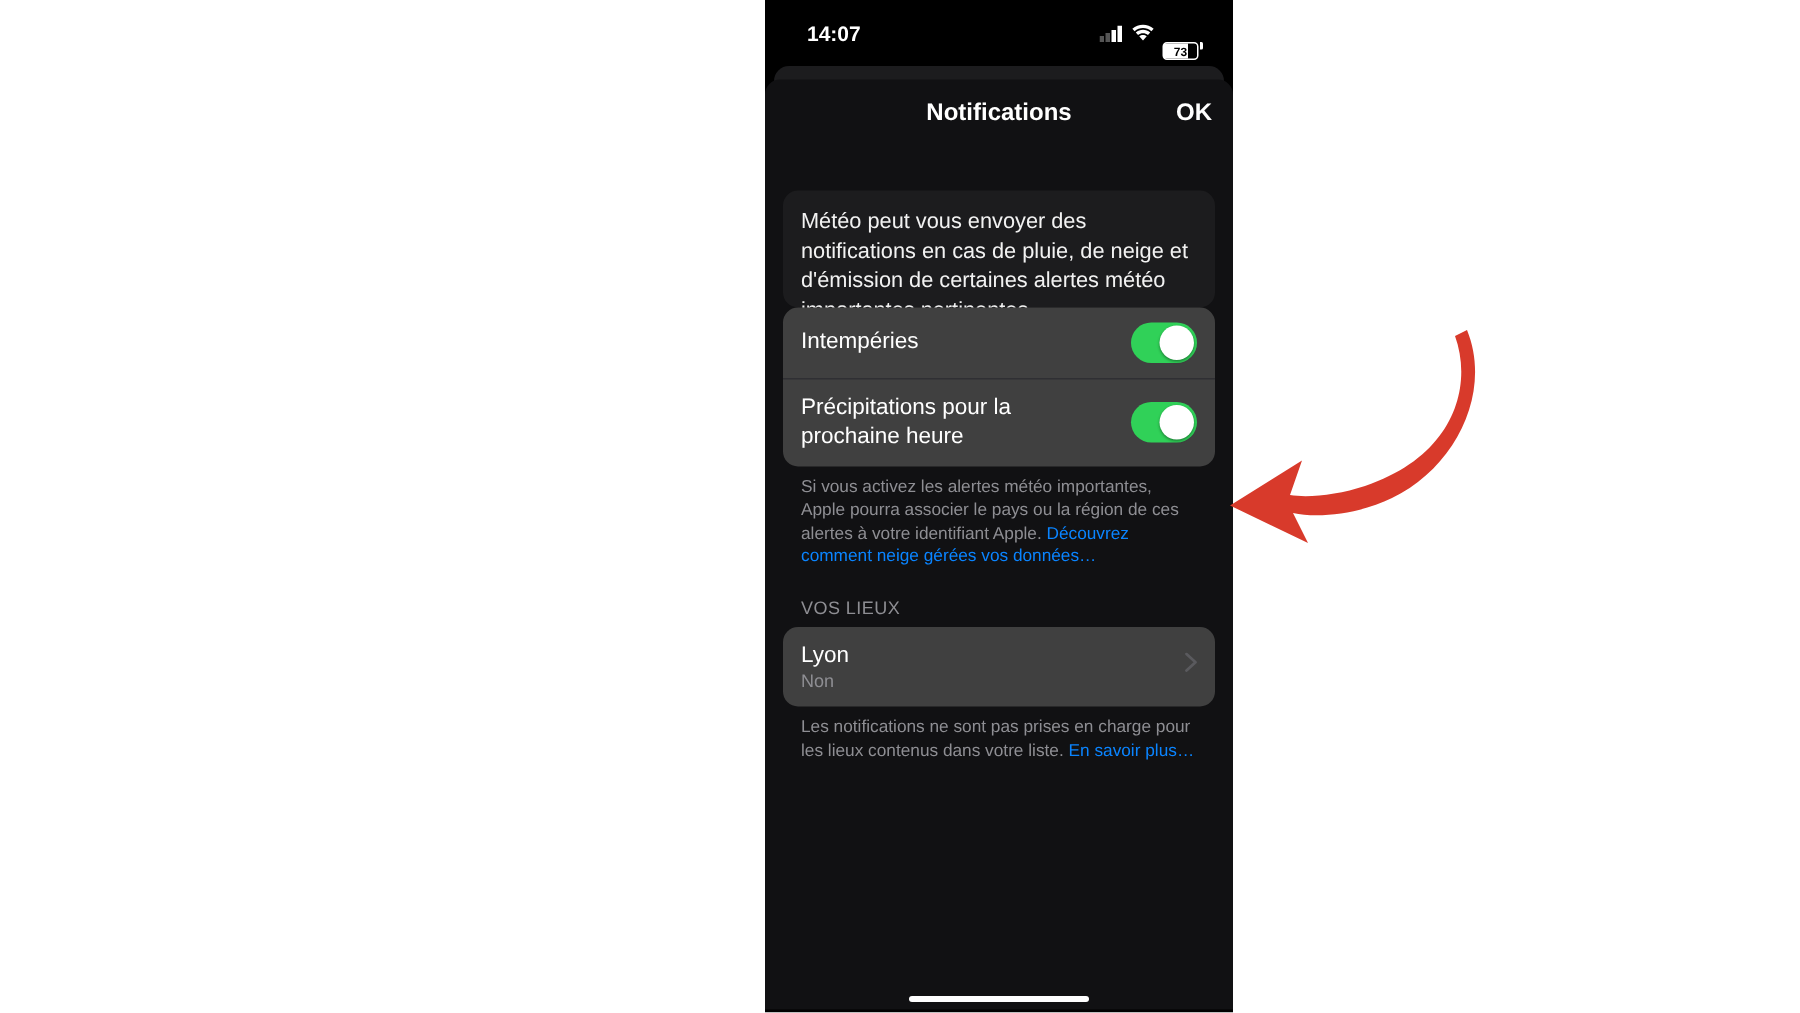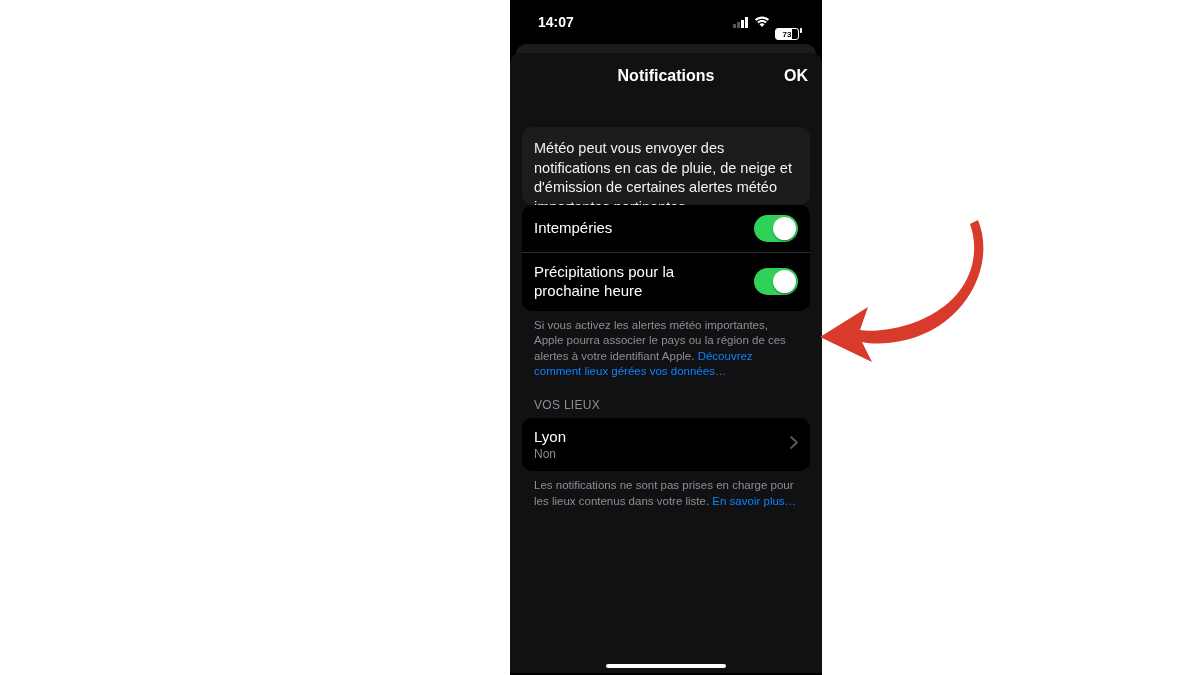--- a/index.html
+++ b/index.html
@@ -109,21 +109,21 @@
   .section-header {
     font-size: 12px;
     color: #8e8e93;
     text-transform: uppercase;
     letter-spacing: 0.3px;
     margin: 18px 24px 6px 24px;
   }
 
   .group {
     margin: 0 12px;
-    background: #000000;
+    background: #404040;
     border-radius: 10px;
     overflow: hidden;
   }
   .row {
     display: flex;
     align-items: center;
     justify-content: space-between;
     padding: 10px 12px;
     min-height: 44px;
   }
@@ -244,21 +244,21 @@
           </div>
       </div>
       <div class="row">
         <span class="row-label">Précipitations pour la prochaine heure</span>
         <div class="toggle">
             <div class="toggle-knob"></div>
           </div>
       </div>
     </div>
     <div class="footer-text">
-      <span>Si vous activez les alertes météo importantes, Apple pourra associer le pays ou la région de ces alertes à votre identifiant Apple. </span><span class="link">Découvrez comment lieux gérées vos données…</span>
+      <span>Si vous activez les alertes météo importantes, Apple pourra associer le pays ou la région de ces alertes à votre identifiant Apple. </span><span class="link">Découvrez comment neige gérées vos données…</span>
     </div>
 
     <div class="section-header">VOS LIEUX</div>
     <div class="group">
       <div class="row">
         <div class="row-left">
           <span class="row-label">Lyon</span>
           <span class="row-sub">Non</span>
         </div>
         <span class="chevron">

